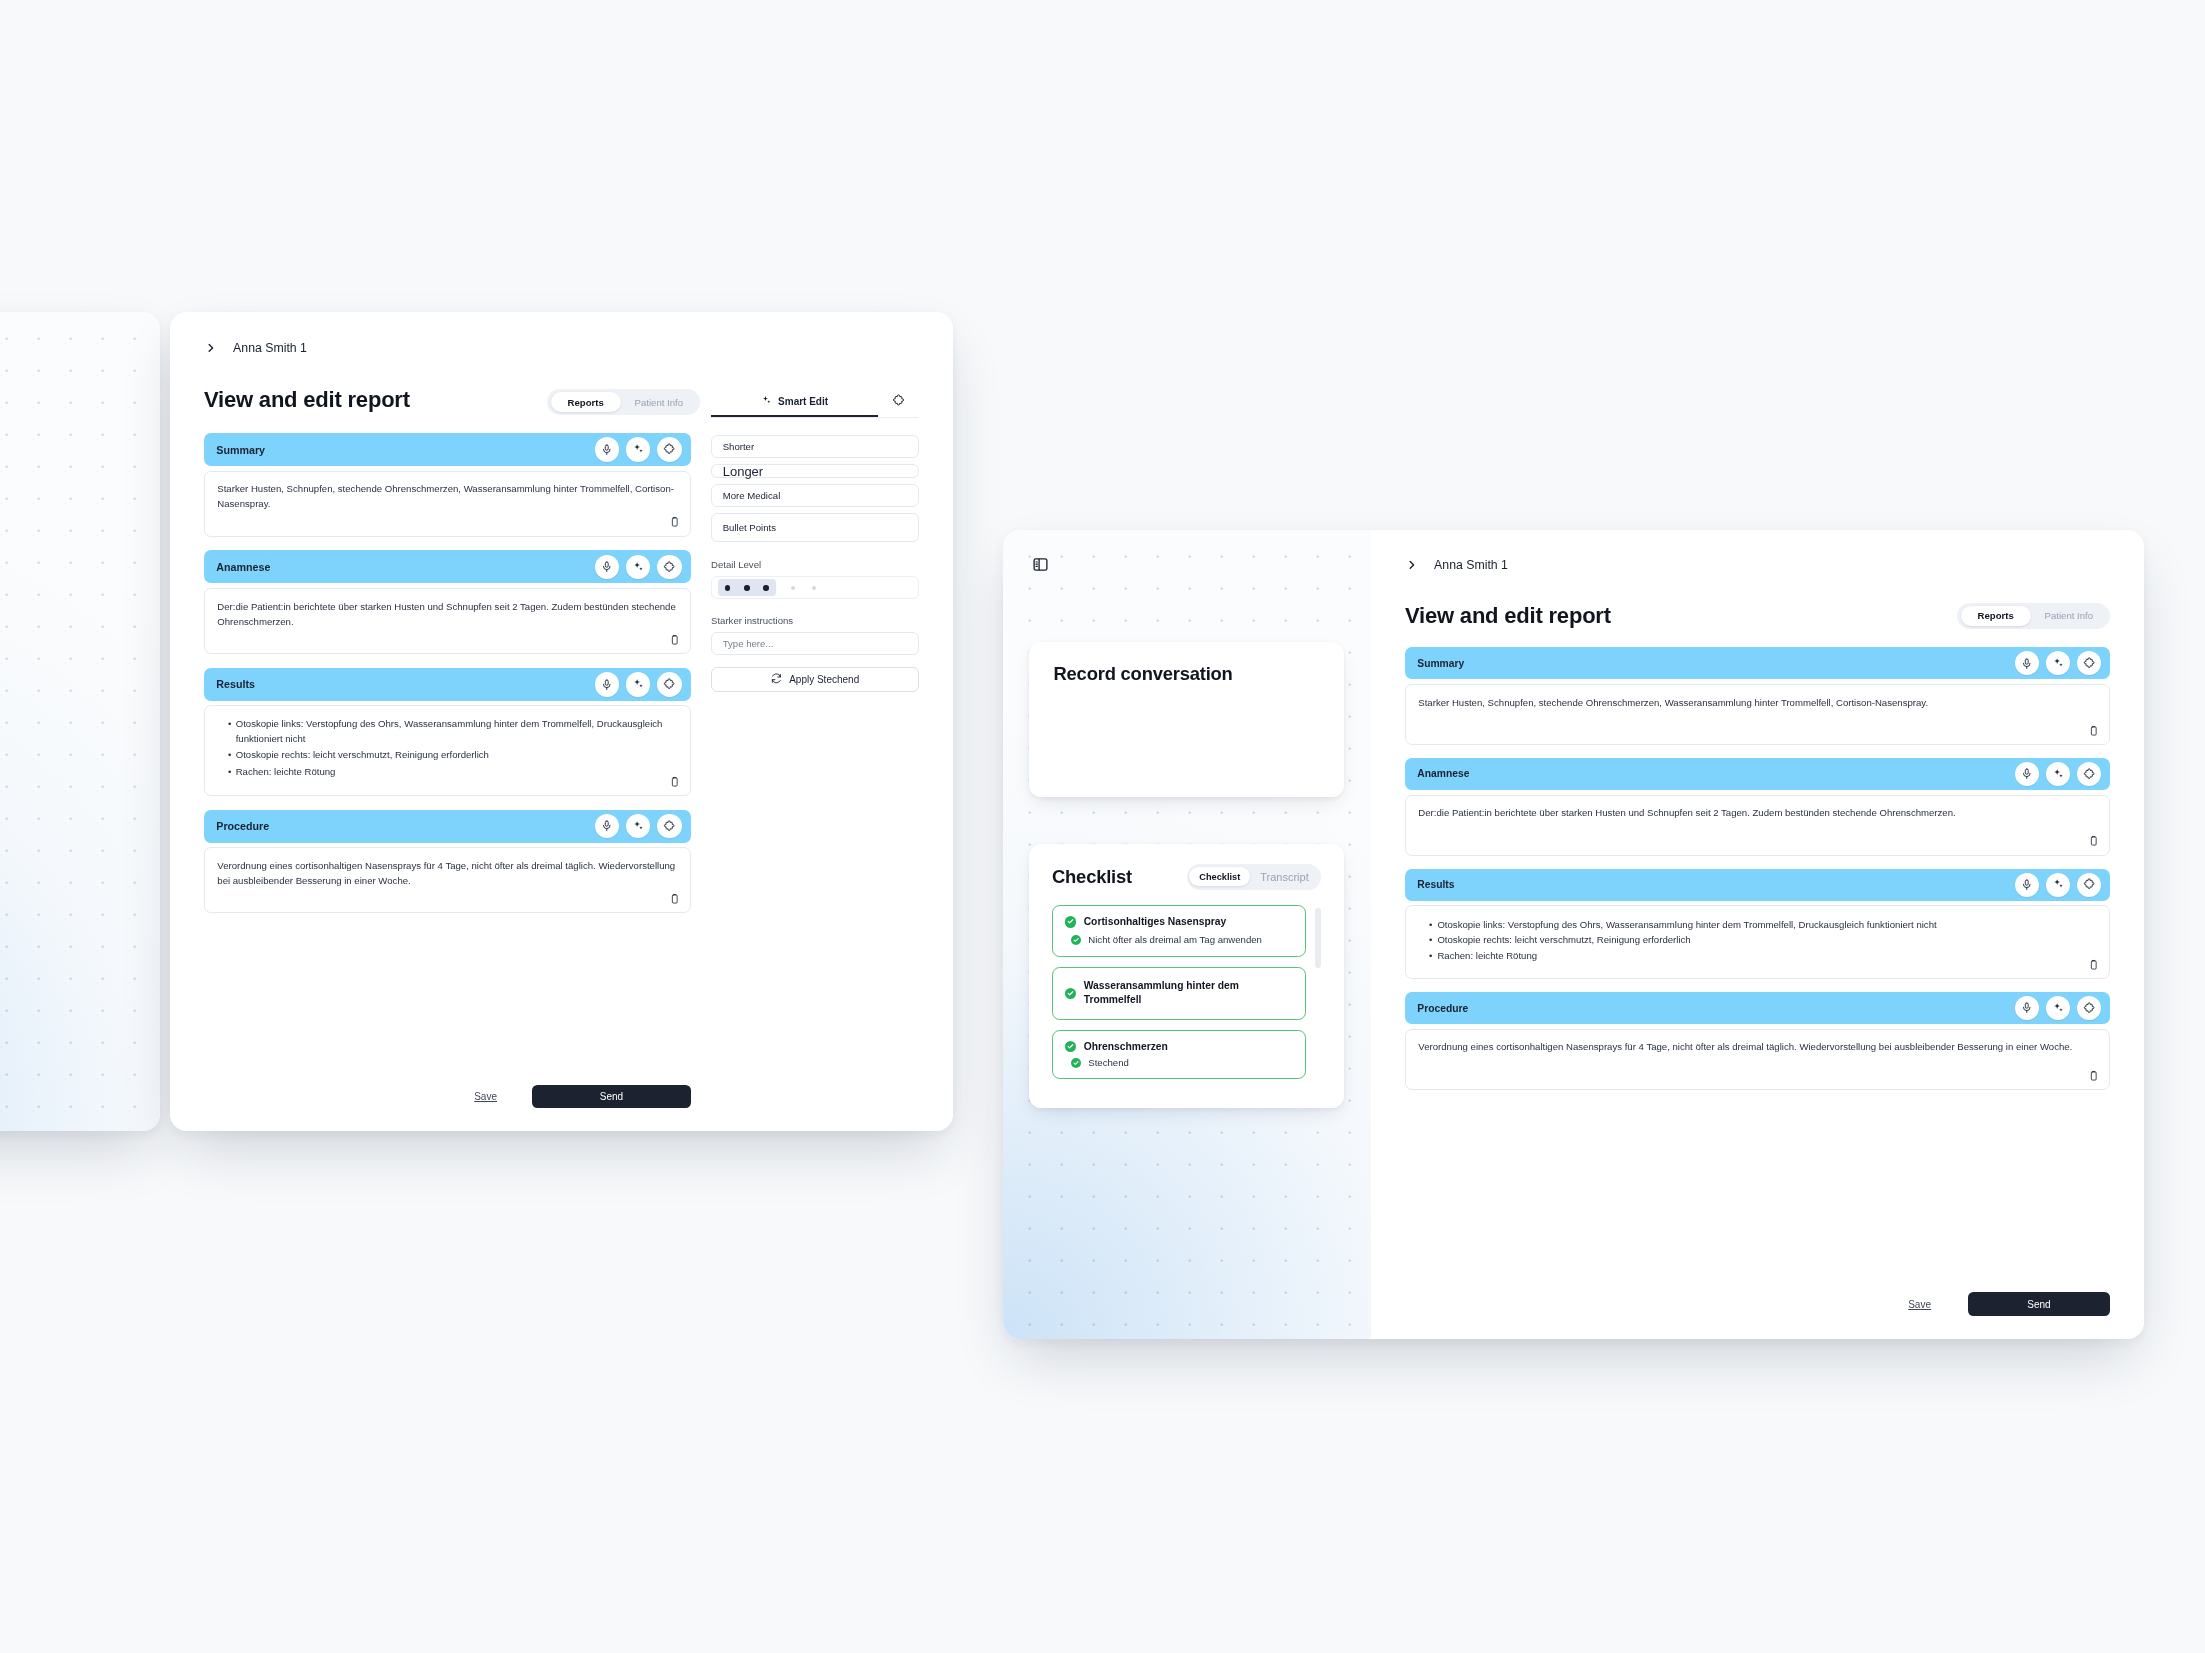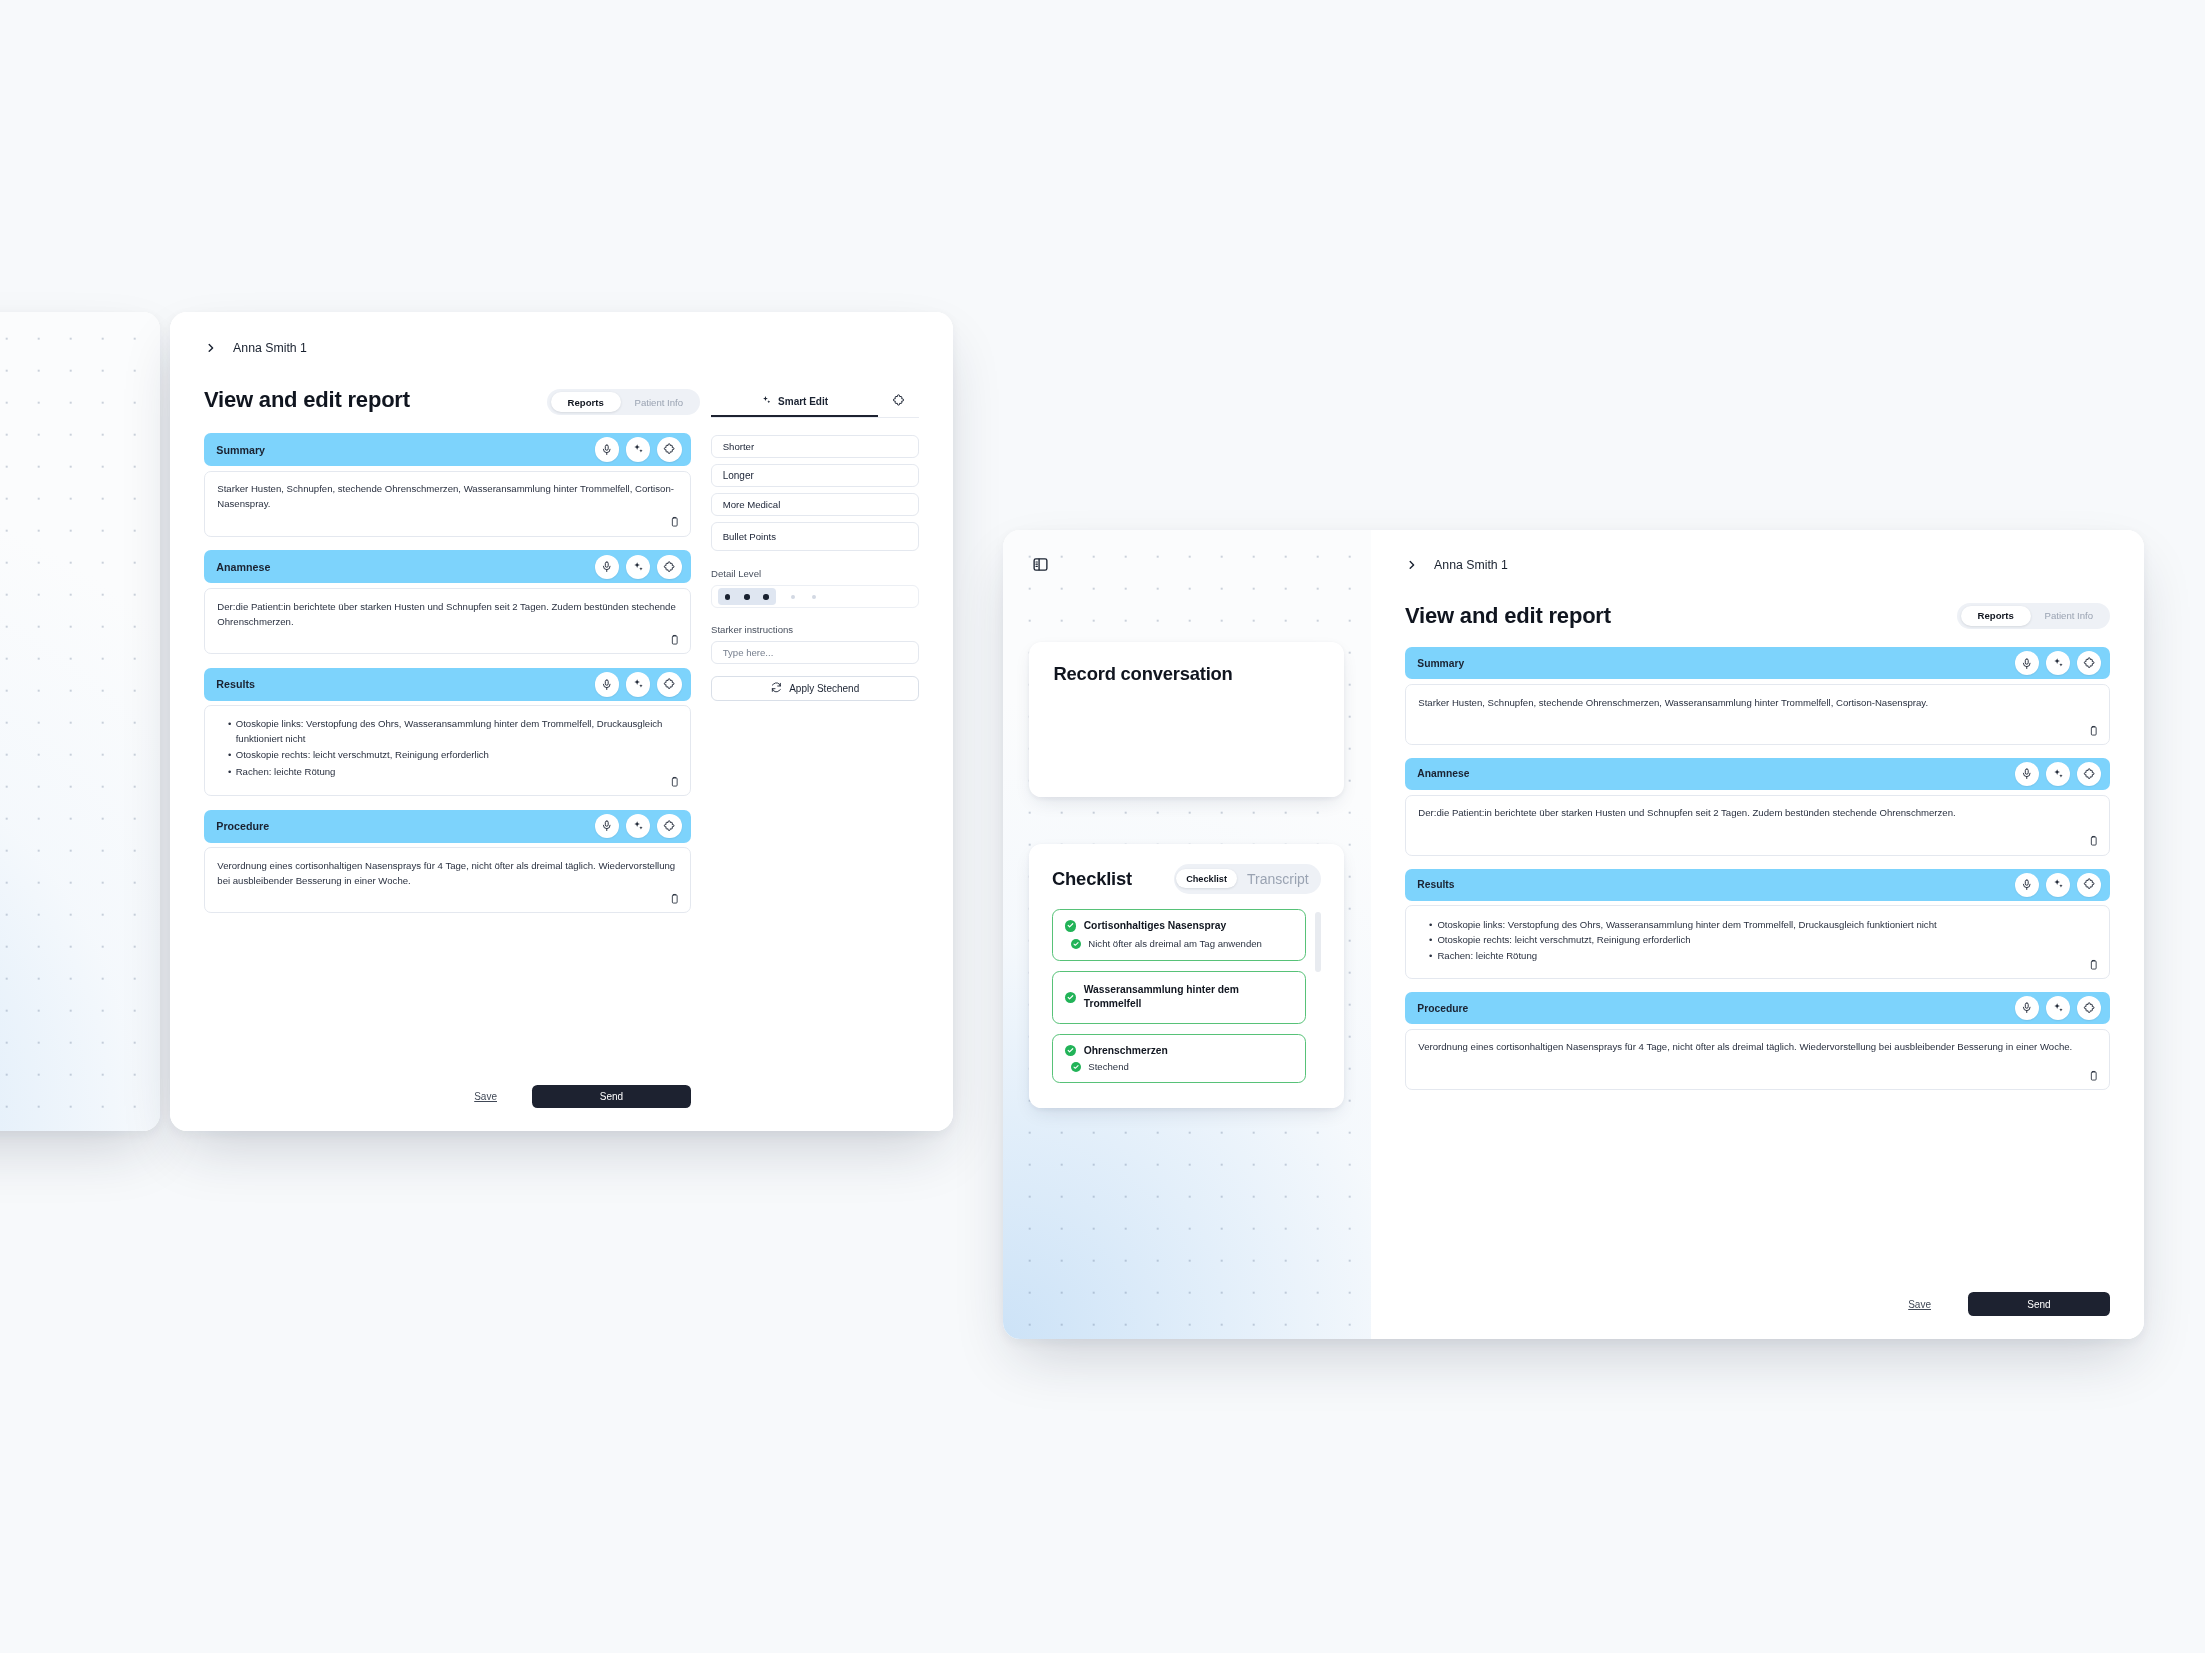--- a/index.html
+++ b/index.html
@@ -361,21 +361,21 @@
               <span>
                 <svg width="13" height="13" viewBox="0 0 24 24" fill="none" stroke="#1a2231" stroke-width="1.8" stroke-linejoin="round">
                   <path d="M10 3.5a2 2 0 0 1 4 0v1.2h3.1a1 1 0 0 1 1 1V9h1.3a2 2 0 0 1 0 4h-1.3v3.3a1 1 0 0 1-1 1H14v1.2a2 2 0 0 1-4 0v-1.2H6.9a1 1 0 0 1-1-1V13H4.6a2 2 0 0 1 0-4h1.3V5.7a1 1 0 0 1 1-1H10z"></path>
                   </svg>
               </span>
             </div>
           </div>
 
           <div style="margin-top:17px;">
             <div class="chip" style="height:23px; padding:0 10.7px; font-size:9.6px; margin-bottom:6.1px;">Shorter</div>
-            <div class="chip" style="height:23px; padding:0 10.7px; font-size:10px; margin-bottom:6.1px;">Longer</div>
+            <div class="chip" style="height:14px; padding:0 10.7px; font-size:13px; margin-bottom:6.1px;">Longer</div>
             <div class="chip" style="height:23px; padding:0 10.7px; font-size:9.6px; margin-bottom:6.1px;">More Medical</div>
             <div class="chip" style="height:29px; padding:0 10.7px; font-size:9.6px;">Bullet Points</div>
           </div>
 
           <div class="rail-label" style="font-size:9.6px; margin-top:17px; margin-bottom:6.1px;">Detail Level</div>
           <div class="dots-wrap" style="height:23px; padding:0 6.1px;">
             <div class="dots-fill" style="height:17px; padding:0 6.9px; gap:13.8px;">
               <span class="dot" style="width:5.4px;height:5.4px;"></span>
               <span class="dot" style="width:5.4px;height:5.4px;"></span>
               <span class="dot" style="width:5.4px;height:5.4px;"></span>
@@ -427,21 +427,21 @@
 
       <div class="card" style="position:absolute; left:26px; top:112px; width:315px; height:155px; padding:21.4px 24.5px;">
         <div class="card-title" style="font-size:18.4px;">Record conversation</div>
       </div>
 
       <div class="card clip" style="position:absolute; left:26px; top:314px; width:315px; height:264px; padding:20px 23px;">
         <div class="ck-head">
           <div class="card-title" style="font-size:18.4px;">Checklist</div>
           <div class="segmented" style="padding:2.3px;">
             <div class="seg active" style="font-size:9.2px; padding:4.6px 10px;">Checklist</div>
-            <div class="seg" style="font-size:14px; padding:4.6px 10px;">Transcript</div>
+            <div class="seg" style="font-size:11px; padding:4.6px 10px;">Transcript</div>
           </div>
         </div>
 
         <div class="ck-list" style="margin-top:15.3px;">
           <div class="ck-item" style="padding:10px 11.5px; margin-bottom:10px; width:254px;">
             <div class="ck-col">
               <div class="ck-line" style="gap:7.7px;">
                 <span class="tick" style="width:11.5px;height:11.5px;">
                   <svg width="6.9" height="6.9" viewBox="0 0 24 24" fill="none" stroke="#fff" stroke-width="4" stroke-linecap="round" stroke-linejoin="round">
                       <polyline points="20 6 9 17 4 12"></polyline>

